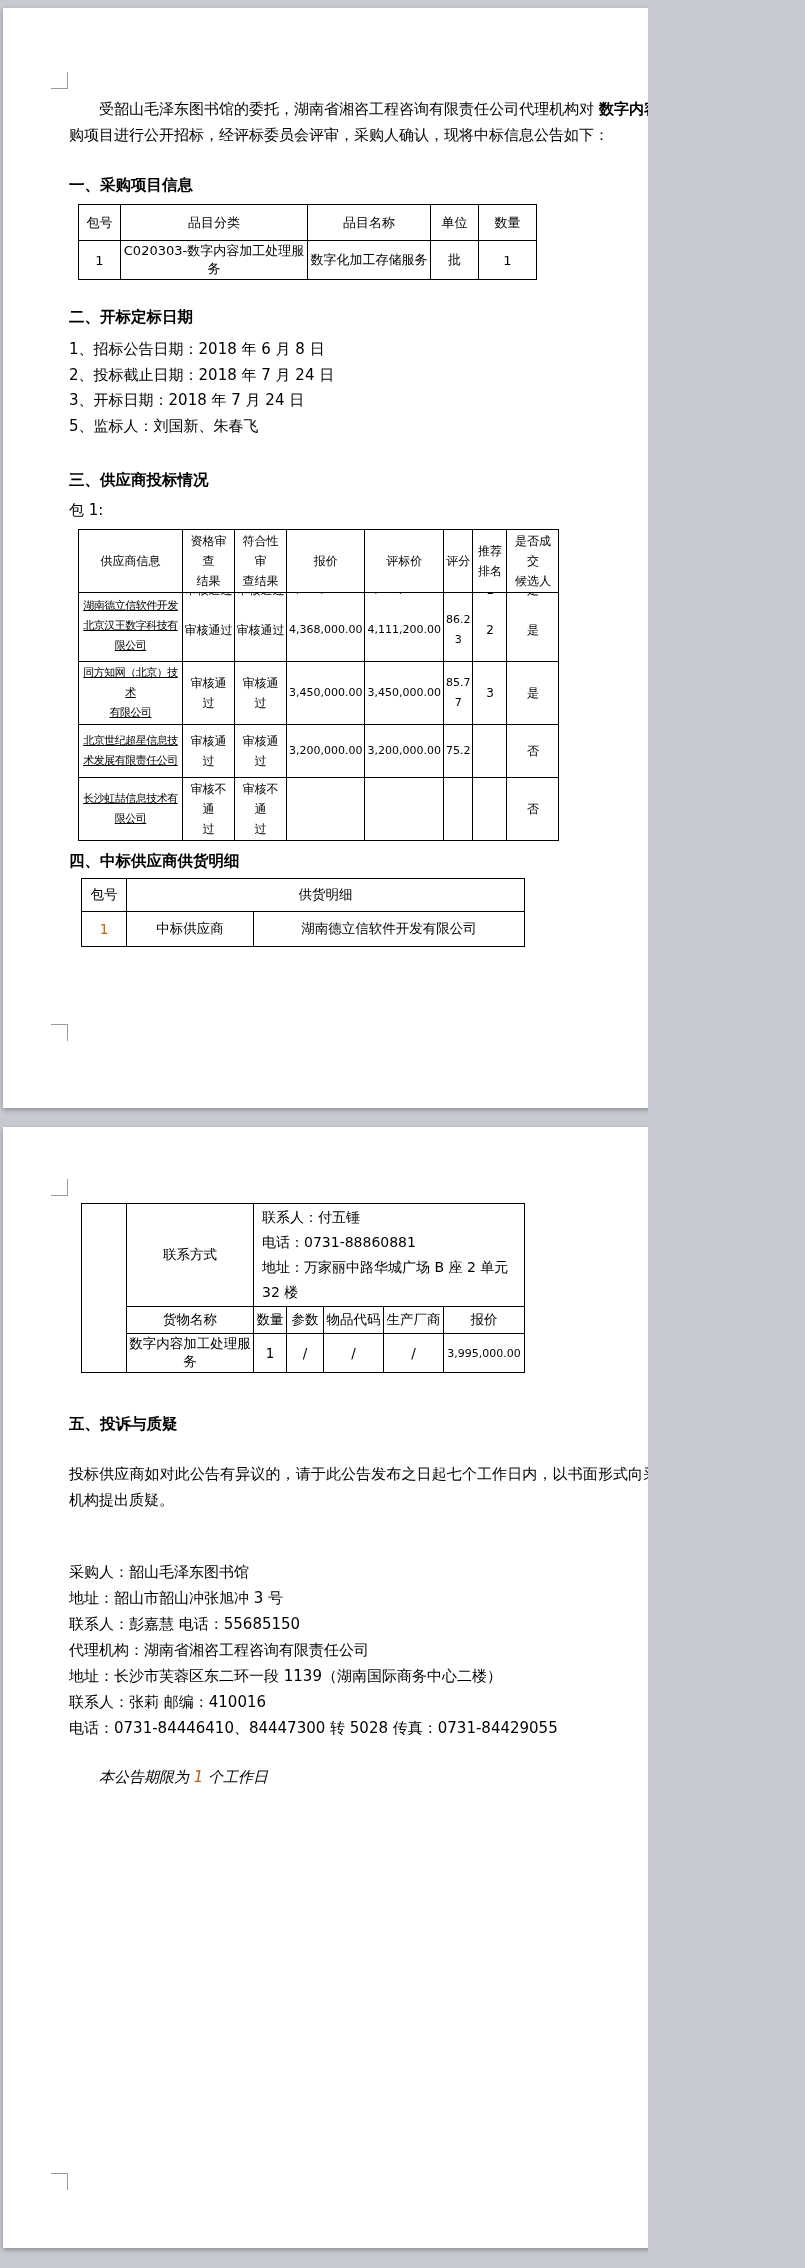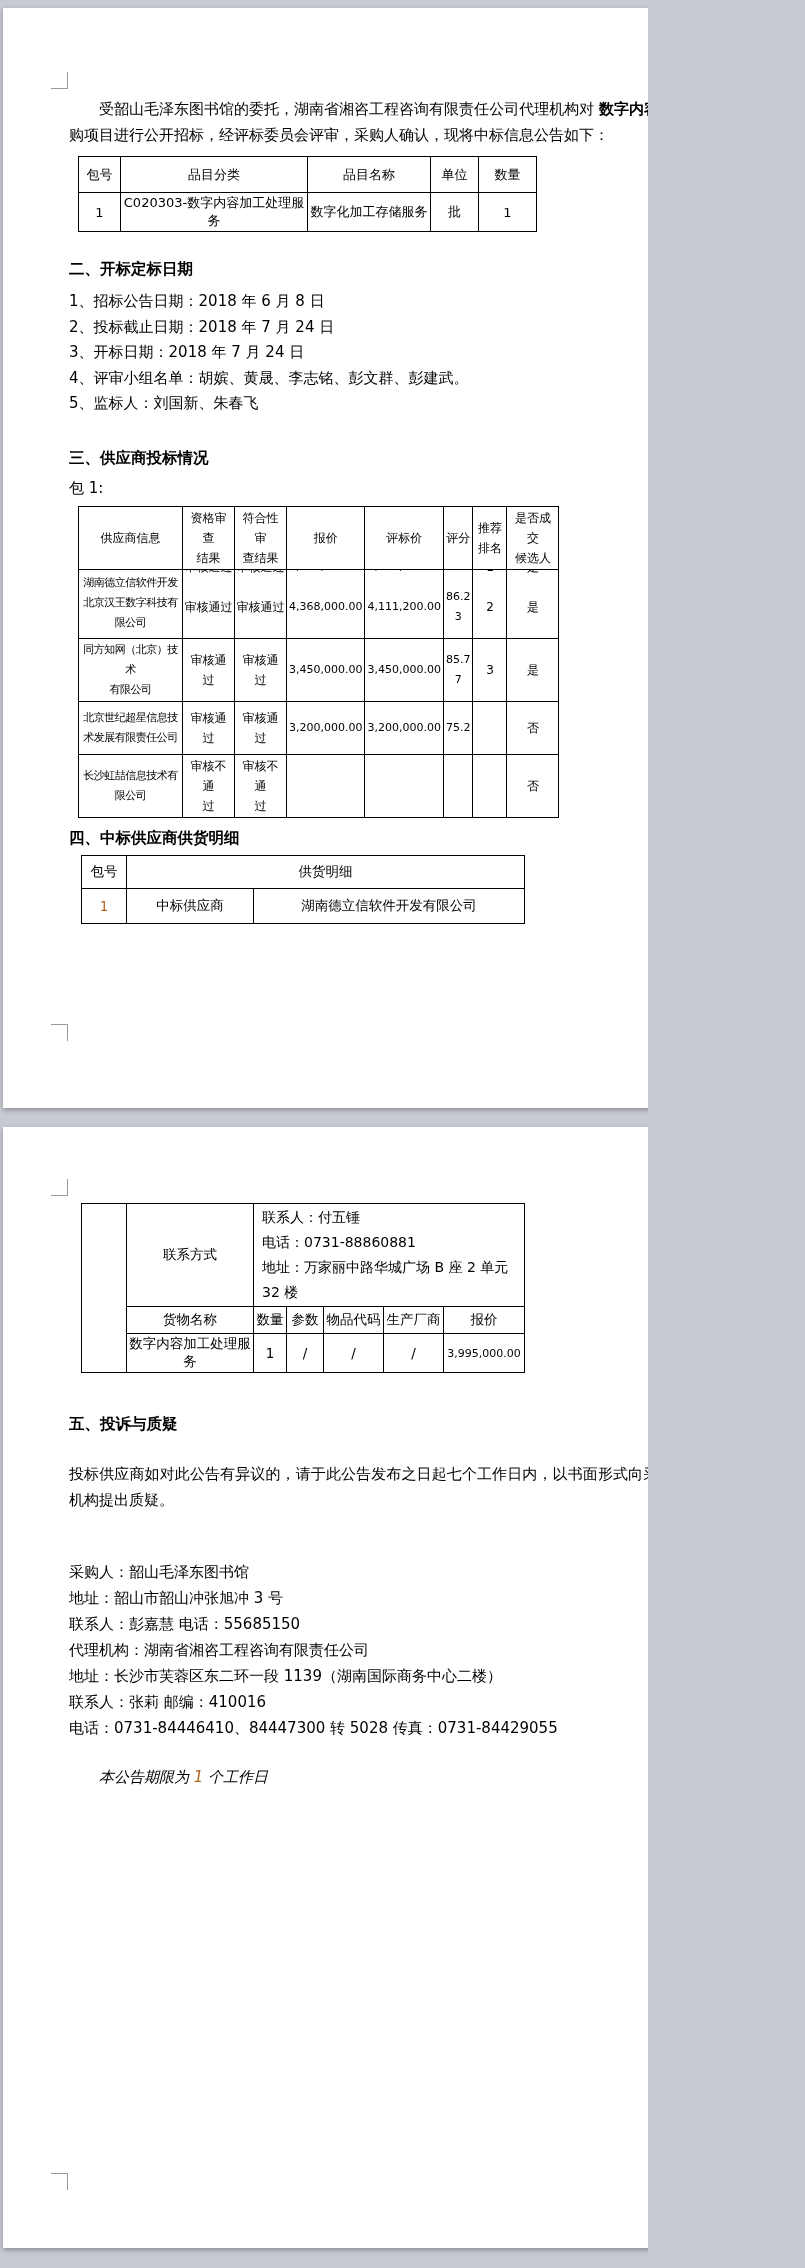--- a/index.html
+++ b/index.html
@@ -18,21 +18,21 @@
   .heading{margin-left:66px;font-size:15.5px;font-weight:bold;line-height:22px;}
   .intro{margin-top:88px;text-indent:2em;text-align:justify;line-height:26px;}
   table{border-collapse:collapse;table-layout:fixed;}
   td,th{border:1px solid #000;text-align:center;vertical-align:middle;font-weight:normal;
         overflow:hidden;padding:1px 2px;white-space:pre-line;}
   .t-items{margin:8px 0 0 75px;font-size:13px;}
   .t-items th{height:33px;} .t-items td{height:34px;}
   .t-bid{margin:5px 0 0 75px;font-size:12px;}
   .t-bid th{height:50px;line-height:20px;}
   .t-bid td{line-height:20px;}
-  .t-bid .supplier{font-size:11px;letter-spacing:-0.5px;}
+  .t-bid .supplier{font-size:11px;letter-spacing:-0.5px;text-decoration:underline;}
   .num{font-size:11px;}
   .r1 td{height:68px;vertical-align:top;padding:0;}
   .clip{height:8px;overflow:hidden;}
   .clip span{display:block;margin-top:-13px;line-height:20px;}
   .val{height:58px;display:flex;align-items:center;justify-content:center;white-space:pre-line;}
   .val.tall{height:66px;}
   .r2 td{height:48px;} .r3 td{height:50px;} .r4 td{height:50px;}
   .t-win{margin:6px 0 0 78px;font-size:13.5px;}
   .t-win th{height:30px;} .t-win td{height:32px;}
   .t-p2{margin:76px 0 0 78px;font-size:13.5px;}
@@ -51,20 +51,21 @@
 <div class="canvas">
 
   <div class="page" id="page1">
     <div class="crop tl" style="top:64px;left:48px;"></div>
     <div class="crop tr" style="top:64px;left:736px;"></div>
     <div class="crop bl" style="top:1016px;left:48px;"></div>
     <div class="crop br" style="top:1016px;left:736px;"></div>
 
     <p class="body-text intro"><span>受韶山毛泽东图书馆的委托，湖南省湘咨工程咨询有限责任公司代理机构对 </span><b>数字内容加工处理服务</b><span>采购项目进行公开招标，经评标委员会评审，采购人确认，现将中标信息公告如下：</span></p>
 
+    <p class="heading" style="margin-top:26px;">一、采购项目信息</p>
 
     <table class="t-items">
       <colgroup>
           <col style="width:42px">
           <col style="width:187px">
           <col style="width:123px">
           <col style="width:48px">
           <col style="width:58px">
         </colgroup>
       <tbody>
@@ -83,21 +84,20 @@
         <td>1</td>
       </tr>
     </tbody>
       </table>
 
     <p class="heading" style="margin-top:26px;">二、开标定标日期</p>
     <div class="sp25">
       <p class="body-text" style="margin-top:9px;">1、招标公告日期：2018 年 6 月 8 日</p>
       <p class="body-text">2、投标截止日期：2018 年 7 月 24 日</p>
       <p class="body-text">3、开标日期：2018 年 7 月 24 日</p>
-      <p class="body-text">4、评审小组名单：胡嫔、黄晟、李志铭、彭文群、彭建武。</p>
       <p class="body-text">5、监标人：刘国新、朱春飞</p>
     </div>
 
     <p class="heading" style="margin-top:30px;">三、供应商投标情况</p>
     <p class="body-text" style="margin-top:7px;">包 1:</p>
 
     <table class="t-bid">
       <colgroup>
           <col style="width:104px">
           <col style="width:52px">

